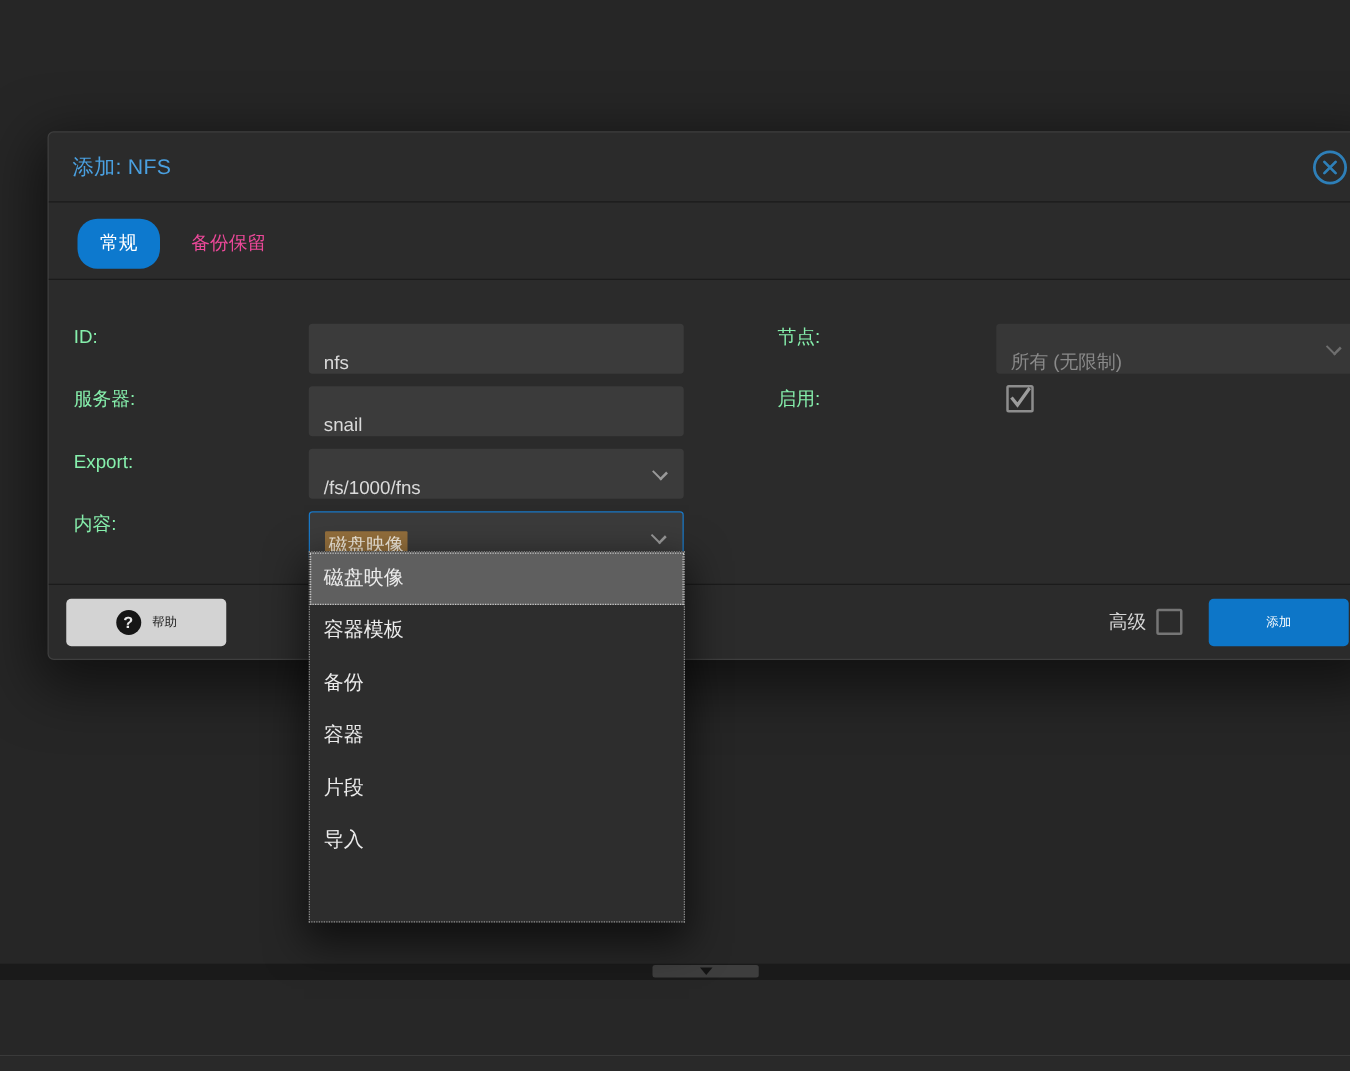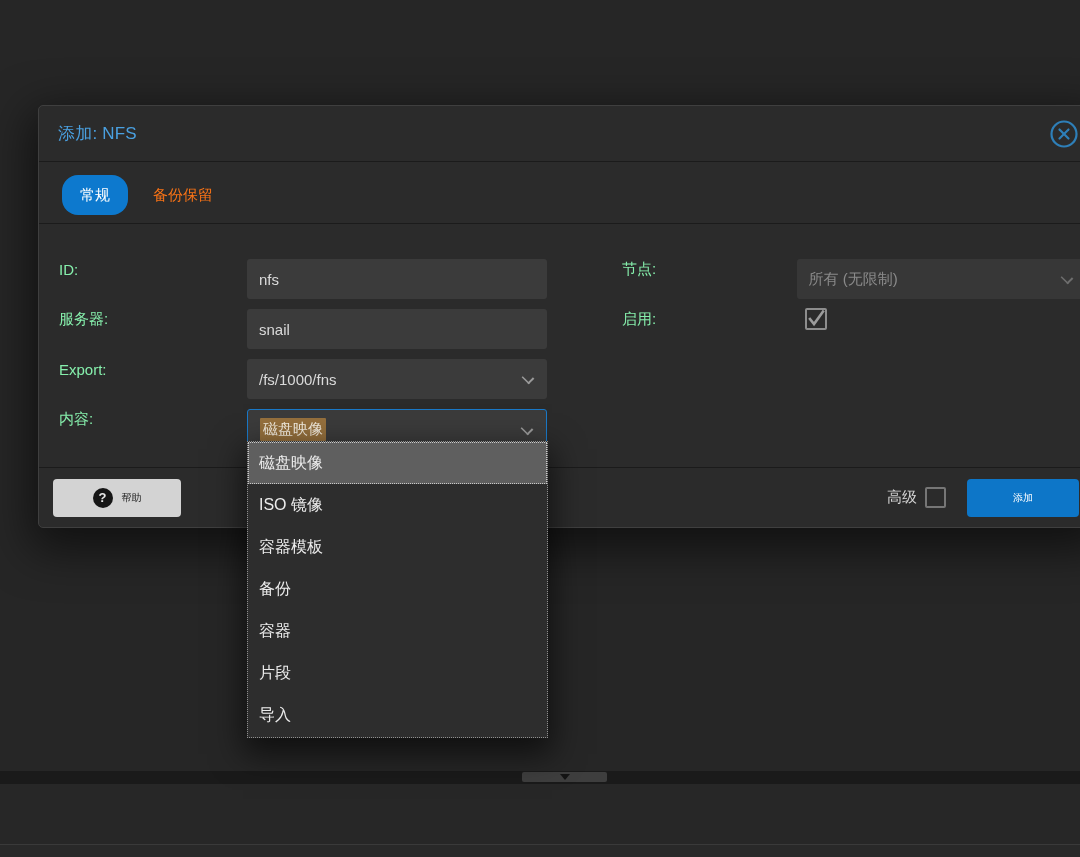--- a/index.html
+++ b/index.html
@@ -67,39 +67,39 @@
     display: flex; align-items: flex-start;
   }
   .tab {
     height: 40px; line-height: 40px;
     font-size: 15px; cursor: pointer;
   }
   .tab.active {
     background: #0d79ce; color: #ffffff;
     padding: 0 18px; border-radius: 16px;
   }
-  .tab.inactive { color: #f97316; padding: 0 4px; margin-left: 21px; }
+  .tab.inactive { color: #ec4899; padding: 0 4px; margin-left: 21px; }
 
   .dlg-body {
     display: flex;
     padding: 25px 0 0 20px;
     height: 245px;
   }
   .col-left  { width: 527px; }
   .col-right { width: 500px; }
   .form-row { display: flex; align-items: center; height: 40px; margin-bottom: 10px; }
   .field-label { width: 188px; font-size: 15px; color: #86efac; }
   .col-right .field-label { width: 183px; margin-left: 36px; }
 
   .text-input, .combo {
     position: relative;
     width: 300px; height: 40px;
     background: #3b3b3b;
     border-radius: 3px;
-    display: flex; align-items: center;
+    display: flex; align-items: flex-end;
     padding-left: 12px;
     font-size: 15px; color: #dadada;
     cursor: text;
     margin-top: 20px;
   }
   .combo { cursor: pointer; }
   .combo .chevron {
     position: absolute; right: 14px; top: 14px;
     width: 10px; height: 10px;
   }
@@ -259,21 +259,20 @@
             <svg width="18" height="18" viewBox="0 0 18 18">
               <polyline points="3,9 7,14 16,1.5" fill="none" stroke="#9c9c9c" stroke-width="2.6" stroke-linecap="square"></polyline>
             </svg>
           </div>
         </div>
       </div>
     </div>
 
     <div class="boundlist">
       <div class="boundlist-item selected">磁盘映像</div>
-      <div class="boundlist-item">ISO 镜像</div>
       <div class="boundlist-item">容器模板</div>
       <div class="boundlist-item">备份</div>
       <div class="boundlist-item">容器</div>
       <div class="boundlist-item">片段</div>
       <div class="boundlist-item">导入</div>
     </div>
 
     <div class="dlg-footer">
       <div class="help-btn">
         <span class="help-icon">?</span>

